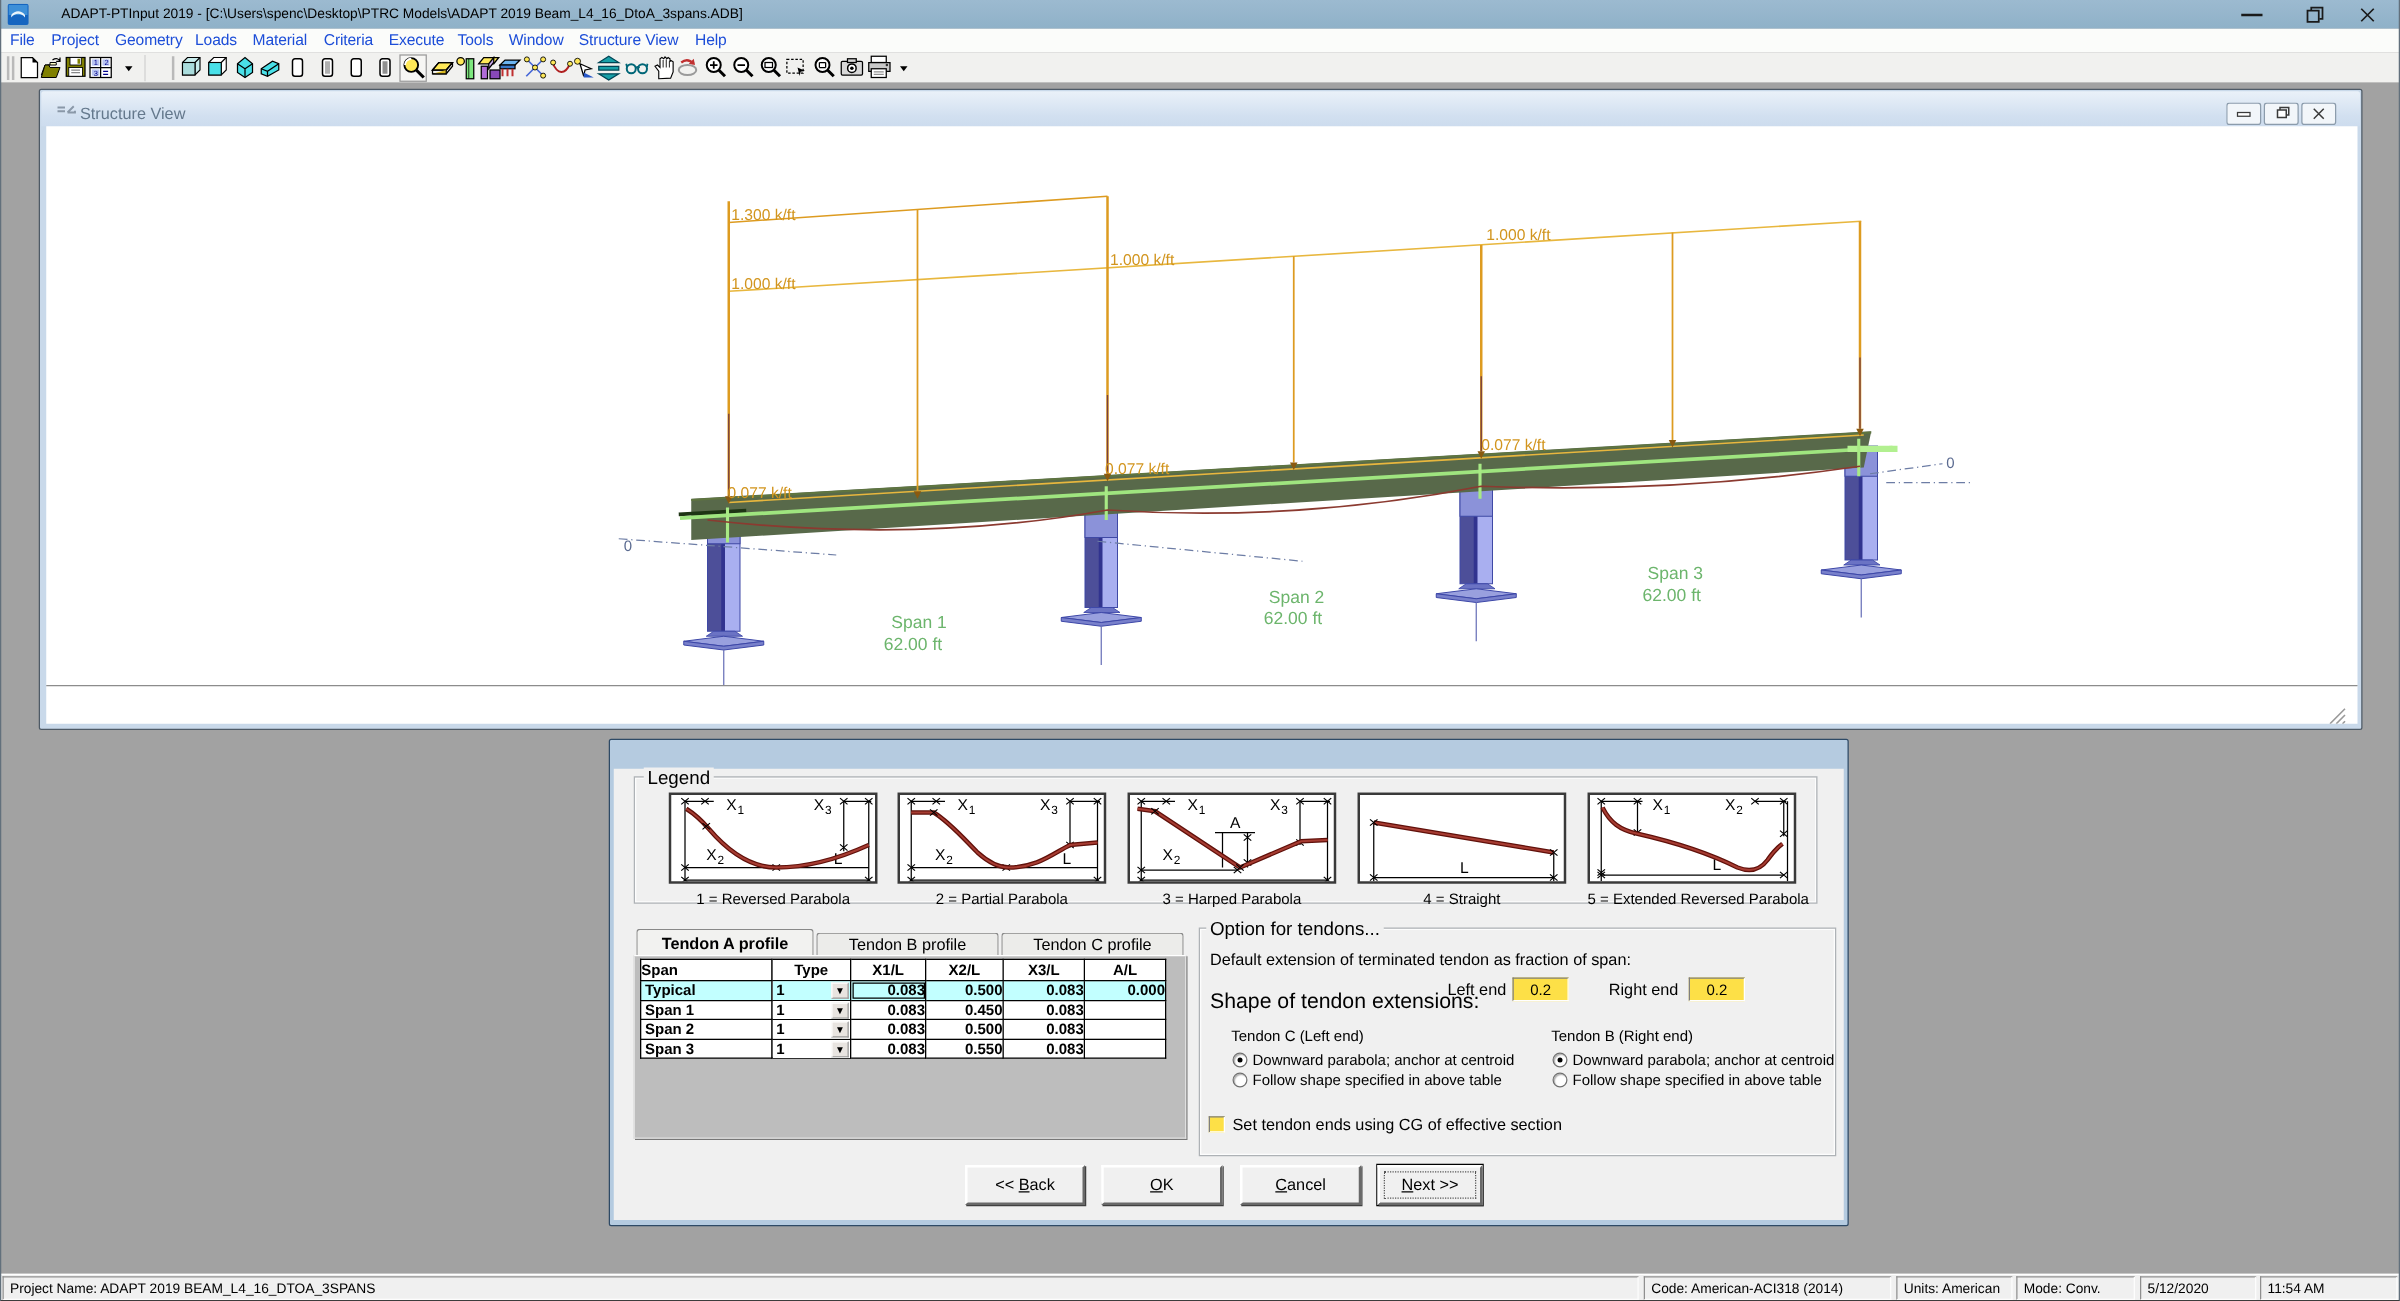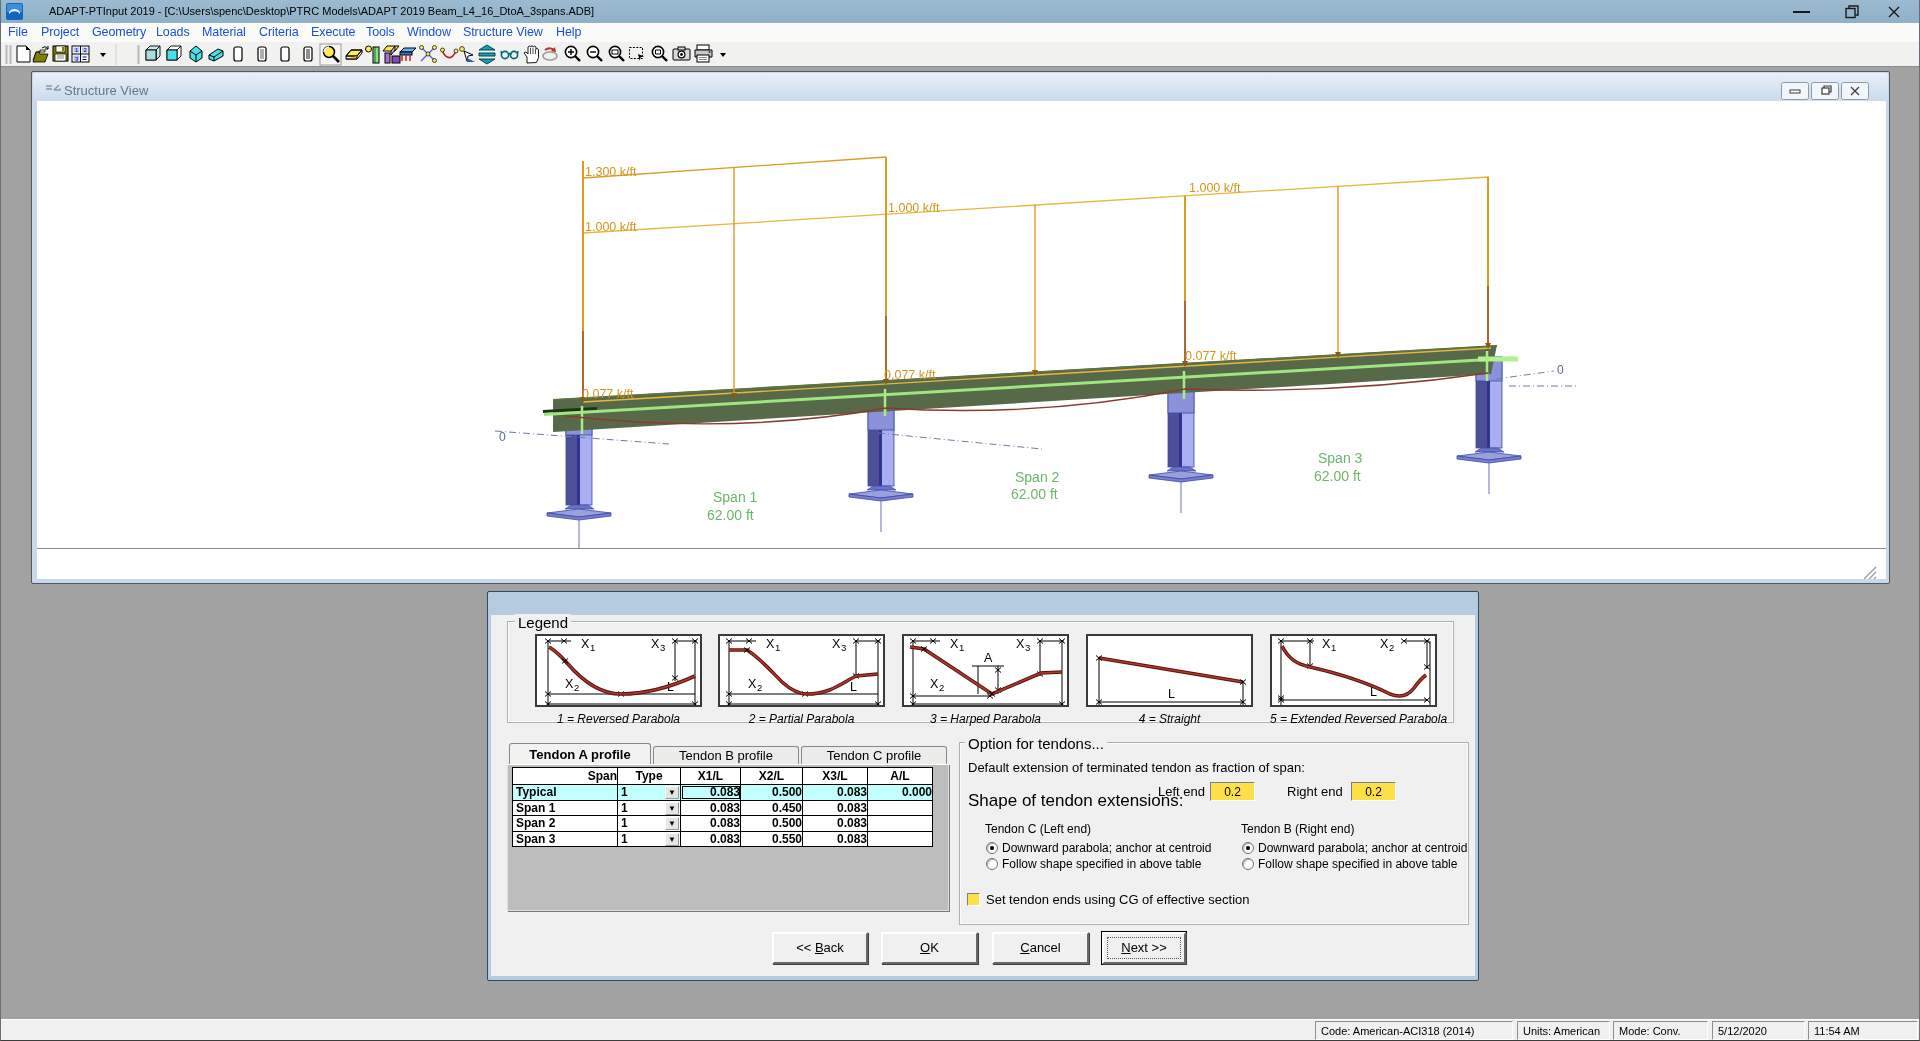--- a/index.html
+++ b/index.html
@@ -19,21 +19,21 @@
 #scontent { left:5px; top:29px; width:1849px; height:447px; background:#fff; }
 #sstrip { left:5px; top:476px; width:1849px; height:31px; background:#fff; border-top:1px solid #8c8c8c; }
 
 #dlg { left:487px; top:591px; width:992px; height:390px; background:#b5cbe0; border:1px solid #2e4a66; border-radius:2px; }
 #dtitle { left:1px; top:1px; width:988px; height:22px; background:linear-gradient(#c4d7ea,#aec5dc); }
 #dtitletext { left:33px; top:4px; font-size:13px; color:#000; }
 #dbody { left:3px; top:23px; width:984px; height:361px; background:#f0f0f0; }
 .gbox { border:1px solid #aeb2b6; box-shadow:inset 0 0 0 1px #fdfdfd; }
 .glabel { position:absolute; background:#f0f0f0; font-size:15px; padding:0 3px; }
 .diagbox { position:absolute; top:42px; width:167px; height:73px; background:#fff; border:2px solid #3a3a3a; }
-.diagcap { position:absolute; top:120px; font-size:12px; color:#000; width:167px; text-align:center; white-space:nowrap;font-style:italic; }
+.diagcap { position:absolute; top:120px; font-size:12px; color:#000; width:167px; text-align:center; white-space:nowrap; }
 
 #tbl { border-collapse:collapse; }
 #tbl td { border:1px solid #000; font-size:12px; font-weight:bold; padding:0; height:15.5px; overflow:hidden; white-space:nowrap; }
 .num { text-align:right; padding-right:4px; }
 .cy { background:#c2ffff; }
 .wh { background:#fff; }
 
 .btn { position:absolute; height:32px; background:#f0f0f0; border-top:2px solid #ffffff; border-left:2px solid #ffffff; border-right:2px solid #696969; border-bottom:2px solid #696969; box-shadow:1px 1px 0 #404040; font-size:13px; text-align:center; line-height:28px; }
 .radio { position:absolute; width:12px; height:12px; border-radius:50%; background:#fff; border:1px solid #707070; box-shadow:inset 1px 1px 1px #b0b0b0; }
 .rdot { position:absolute; left:3px; top:3px; width:4px; height:4px; border-radius:50%; background:#000; }
@@ -556,21 +556,21 @@
   <div class="abs diagcap" style="left:782px">5 = Extended Reversed Parabola</div>
 
   <div class="abs" style="left:19px;top:172px;width:442px;height:147px;background:#bdbdbd;border:1px solid #dfdfdf;border-top:1px solid #fff;box-shadow:1px 1px 0 #777"></div>
   <div class="abs" style="left:165px;top:154px;width:146px;height:18px;background:#ececea;border:1px solid #888;border-bottom:none;border-radius:3px 3px 0 0;text-align:center;font-size:13px;padding-top:1px">Tendon B profile</div>
   <div class="abs" style="left:313px;top:154px;width:146px;height:18px;background:#ececea;border:1px solid #888;border-bottom:none;border-radius:3px 3px 0 0;text-align:center;font-size:13px;padding-top:1px">Tendon C profile</div>
   <div class="abs" style="left:21px;top:151px;width:142px;height:21px;background:#f2f2f0;border:1px solid #888;border-bottom:none;border-radius:3px 3px 0 0;text-align:center;font-size:13px;font-weight:bold;padding-top:3px">Tendon A profile</div>
 
   <table class="abs" id="tbl" style="left:24px;top:175px">
     <tbody>
         <tr style="height:17px;background:#fff">
-      <td style="width:105px;text-align:right">Span</td>
+      <td style="width:105px;text-align:left">Span</td>
           <td style="width:63px;text-align:center">Type</td>
       <td style="width:60px;text-align:center">X1/L</td>
           <td style="width:62px;text-align:center">X2/L</td>
       <td style="width:65px;text-align:center">X3/L</td>
           <td style="width:65px;text-align:center">A/L</td>
     </tr>
     <tr style="height:15px">
       <td class="cy" style="padding-left:3px">Typical</td>
       <td class="cy" style="position:relative;padding-left:3px">1<span class="abs" style="right:1px;top:1px;width:14px;height:13px;background:#e8e4e0;border:1px solid #999;border-top-color:#fff;border-left-color:#fff;font-size:8px;text-align:center;line-height:12px">▼</span></td>
       <td class="cy num" style="outline:1.5px solid #000;outline-offset:-2.5px">0.083</td>
@@ -630,19 +630,20 @@
   <div class="abs sunk" style="left:479px;top:301px;width:13px;height:13px"></div>
   <div class="abs" style="left:498px;top:300px;font-size:13px">Set tendon ends using CG of effective section</div>
 
   <div class="abs btn" style="left:284px;top:340px;width:96px">&lt;&lt; <span class="u">B</span>ack</div>
   <div class="abs btn" style="left:393px;top:340px;width:97px"><span class="u">O</span>K</div>
   <div class="abs btn" style="left:504px;top:340px;width:97px"><span class="u">C</span>ancel</div>
   <div class="abs btn" style="left:614px;top:340px;width:84px;box-shadow:1px 1px 0 #404040, 0 0 0 1px #000"><span class="abs" style="left:3px;top:3px;right:3px;bottom:3px;border:1px dotted #555"></span><span class="u">N</span>ext &gt;&gt;</div>
 </div>
 
 <div class="abs" id="status">
+  <div class="spanel" style="left:2px;width:1309px">Project Name: ADAPT 2019 BEAM_L4_16_DTOA_3SPANS</div>
   <div class="spanel" style="left:1315px;width:198px">Code: American-ACI318 (2014)</div>
   <div class="spanel" style="left:1517px;width:93px">Units: American</div>
   <div class="spanel" style="left:1613px;width:95px">Mode: Conv.</div>
   <div class="spanel" style="left:1712px;width:93px">5/12/2020</div>
   <div class="spanel" style="left:1808px;width:110px">11:54 AM</div>
 </div>
 <div class="abs" id="frameedge"></div>
 
 </body></html>

